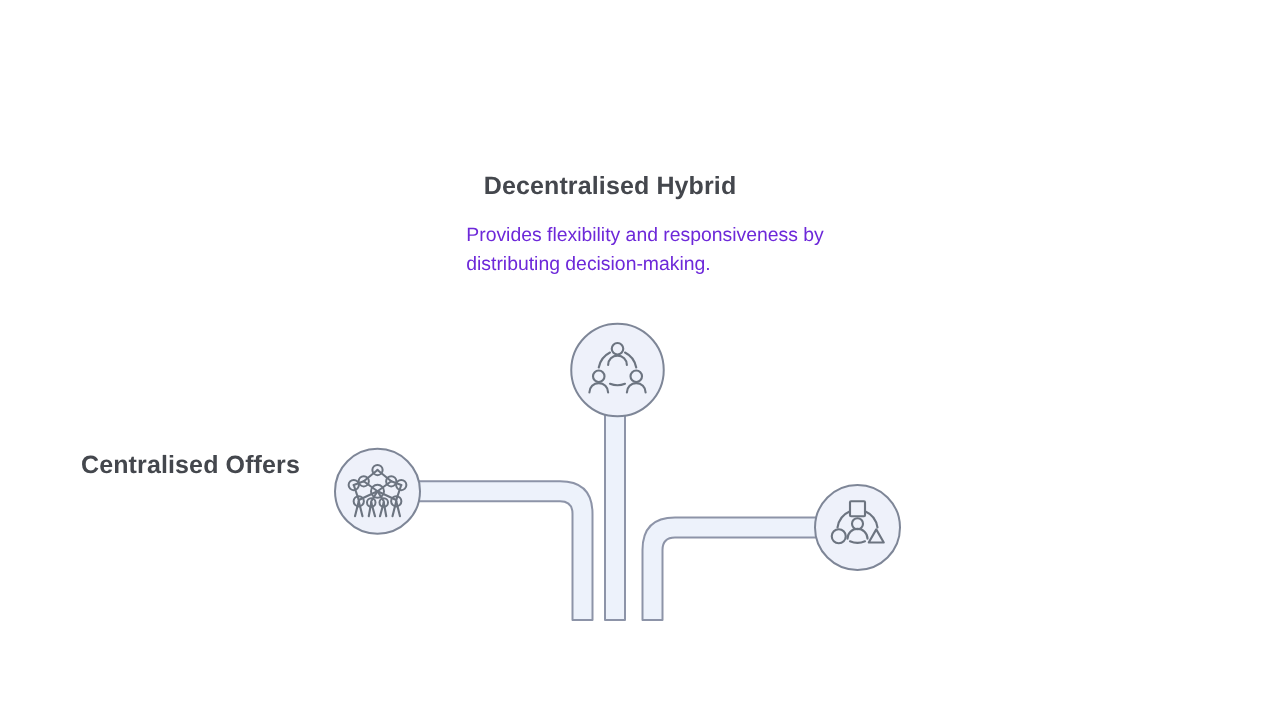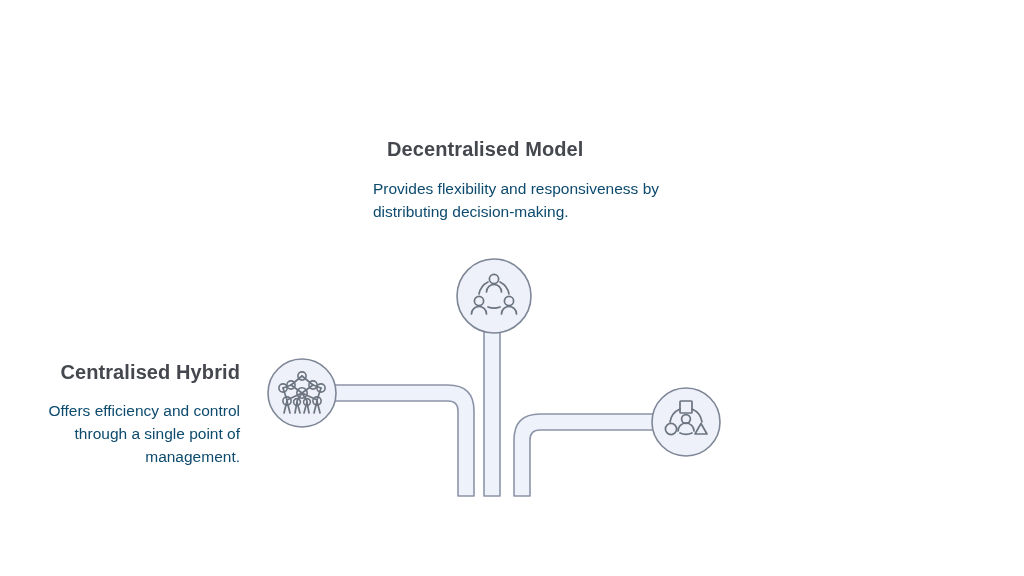--- a/index.html
+++ b/index.html
@@ -40,21 +40,21 @@
     font-weight: bold;
     color: #44474d;
     letter-spacing: 0.1px;
     line-height: 1.25;
     margin: 0;
     white-space: nowrap;
   }
   .node-desc {
     font-size: 15.5px;
     font-weight: normal;
-    color: #0c4a6e;
+    color: #6d28d9;
     line-height: 1.47;
     margin: 0;
   }
   
   #label-centralised {
     left: 0px;
     top: 360px;
     width: 240px;
     text-align: right;
   }
@@ -238,25 +238,24 @@
         <g class="icon-stroke" stroke-width="1.5">
           <circle cx="0" cy="-3" r="4.4" fill="none"></circle>
           <path d="M -8 9 A 8 8 0 0 1 8 9" fill="none"></path>
         </g>
       </g>
     </g>
 
   </svg>
 
   <div class="label-block" id="label-centralised">
-    <div class="node-title">Centralised Hybrid</div>
-    <div class="node-desc">Offers efficiency and control through a single point of management.</div>
+    <div class="node-title">Centralised Offers</div>
   </div>
 
   <div class="label-block" id="label-decentralised">
-    <div class="node-title">Decentralised Model</div>
+    <div class="node-title">Decentralised Hybrid</div>
     <div class="node-desc">Provides flexibility and responsiveness by distributing decision-making.</div>
   </div>
 
   <div class="label-block" id="label-hybrid">
   </div>
 
 </div>
 
 </body></html>

